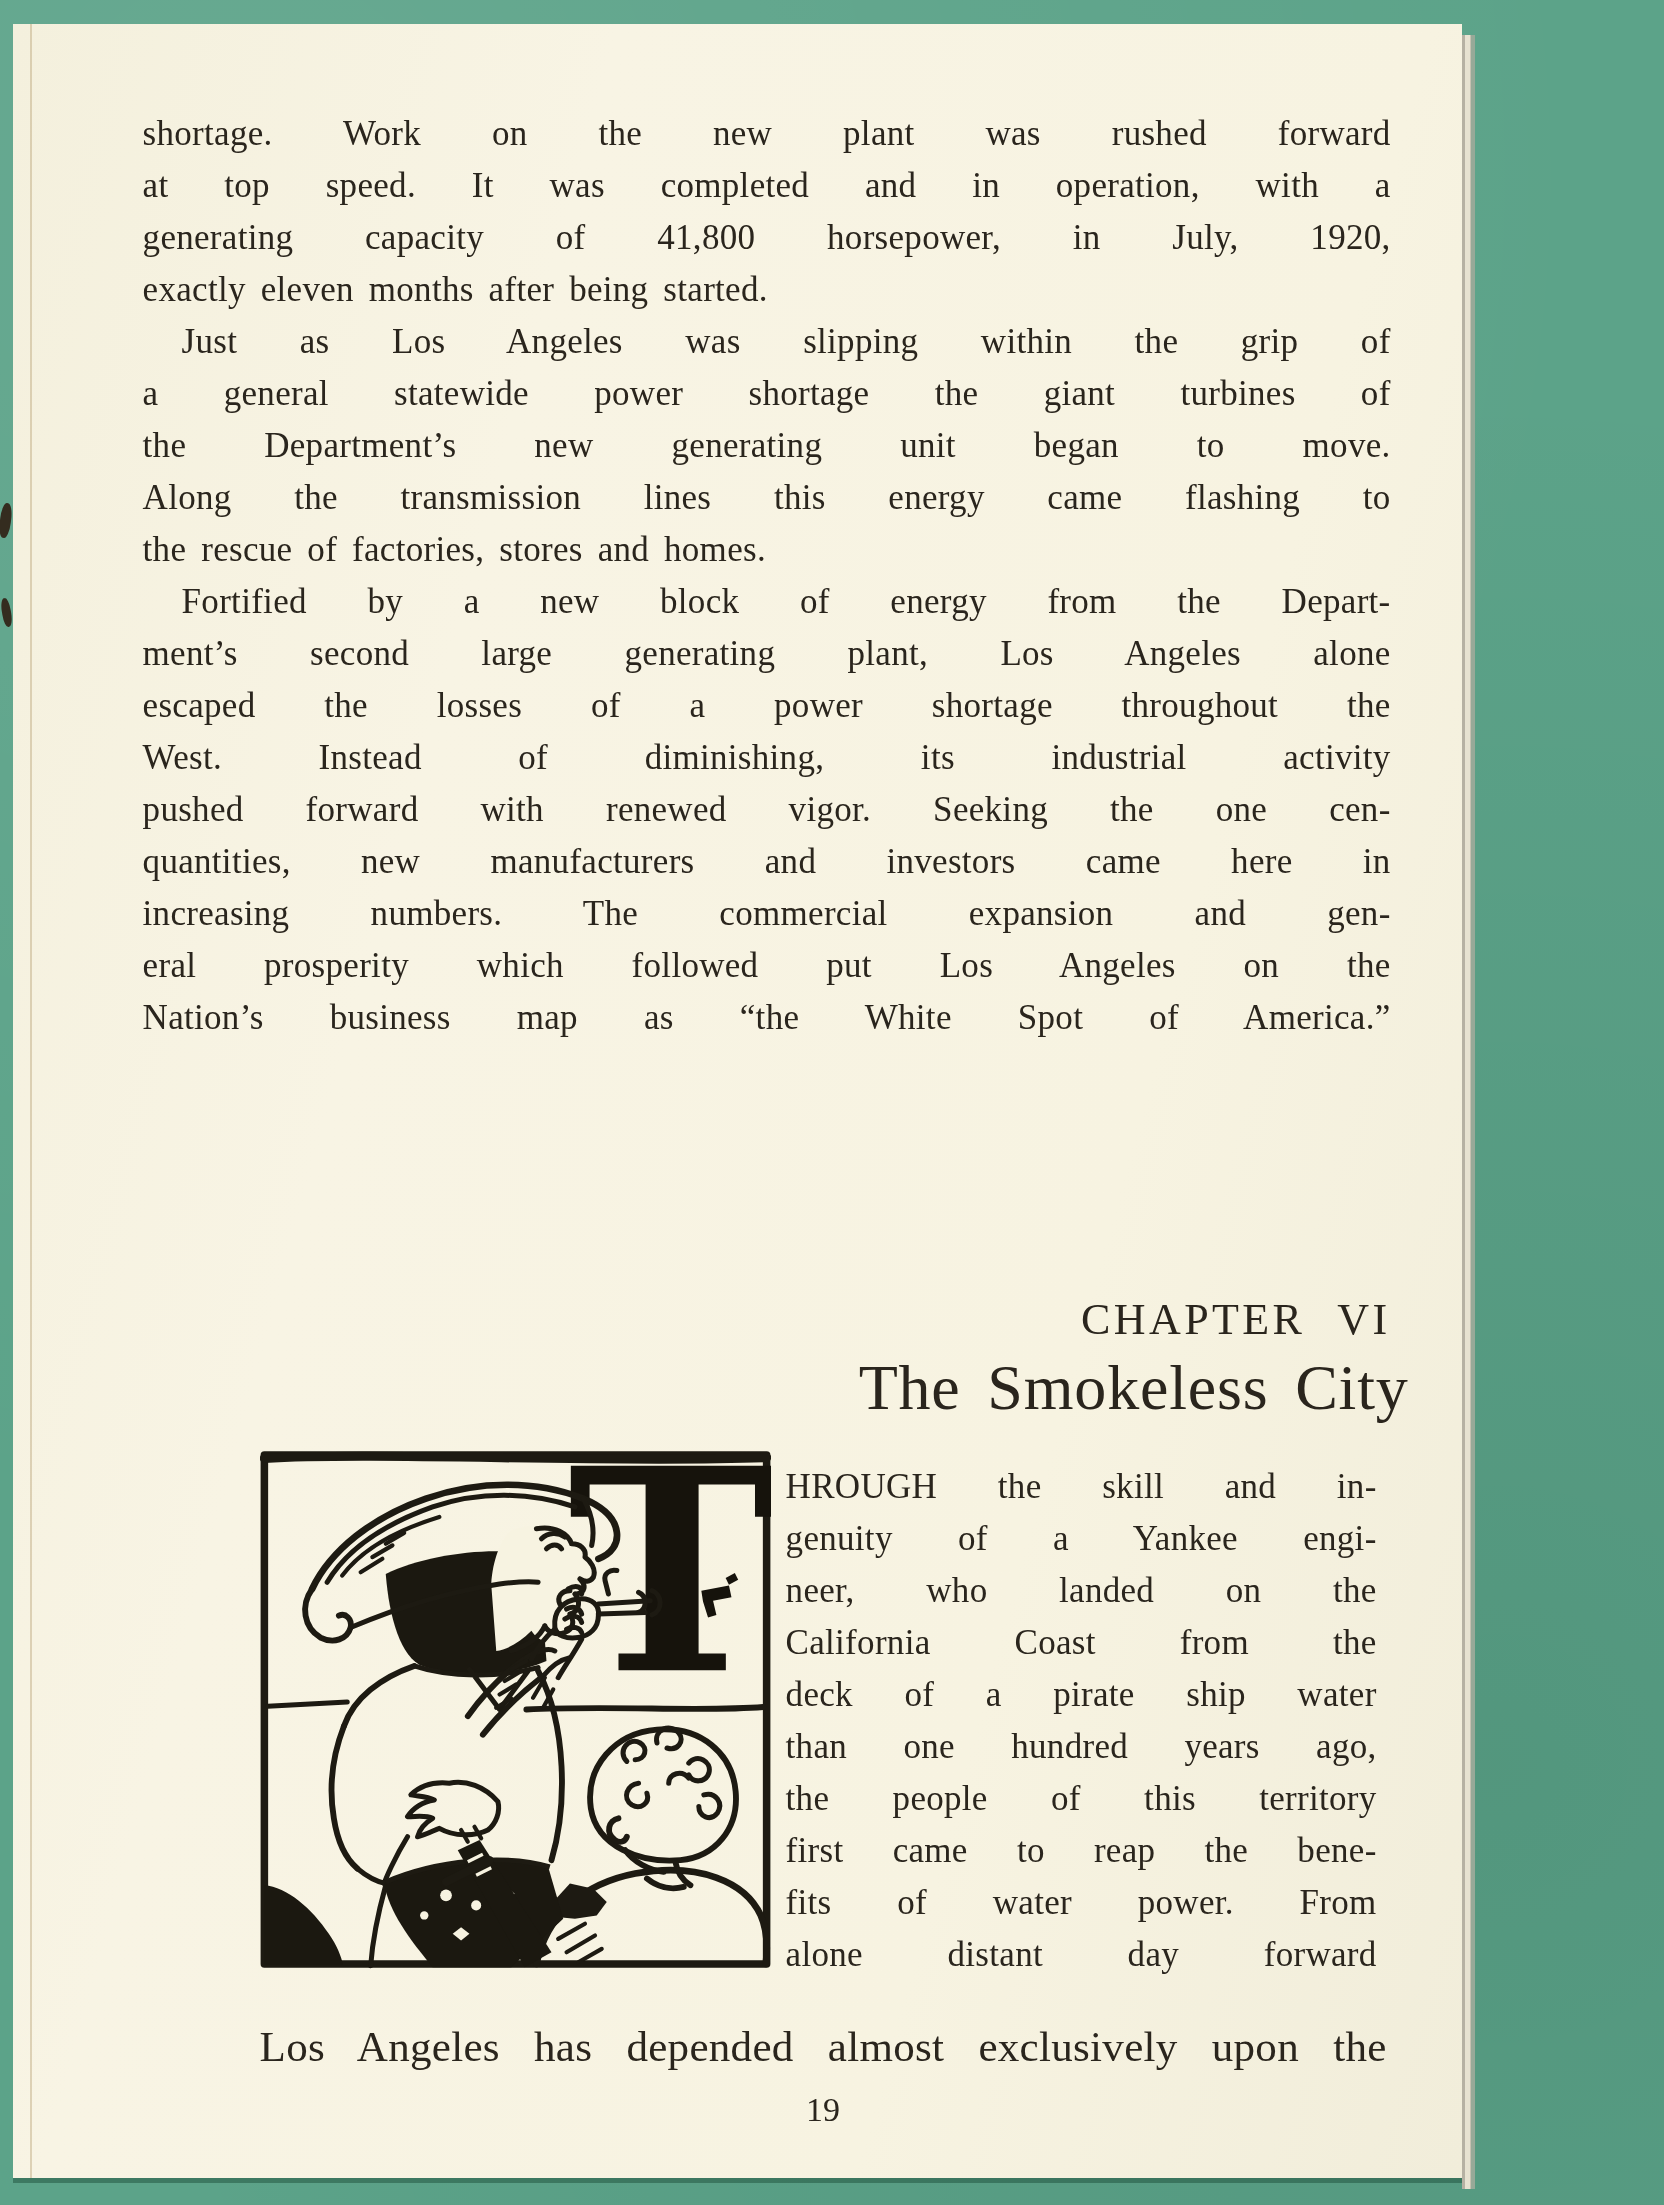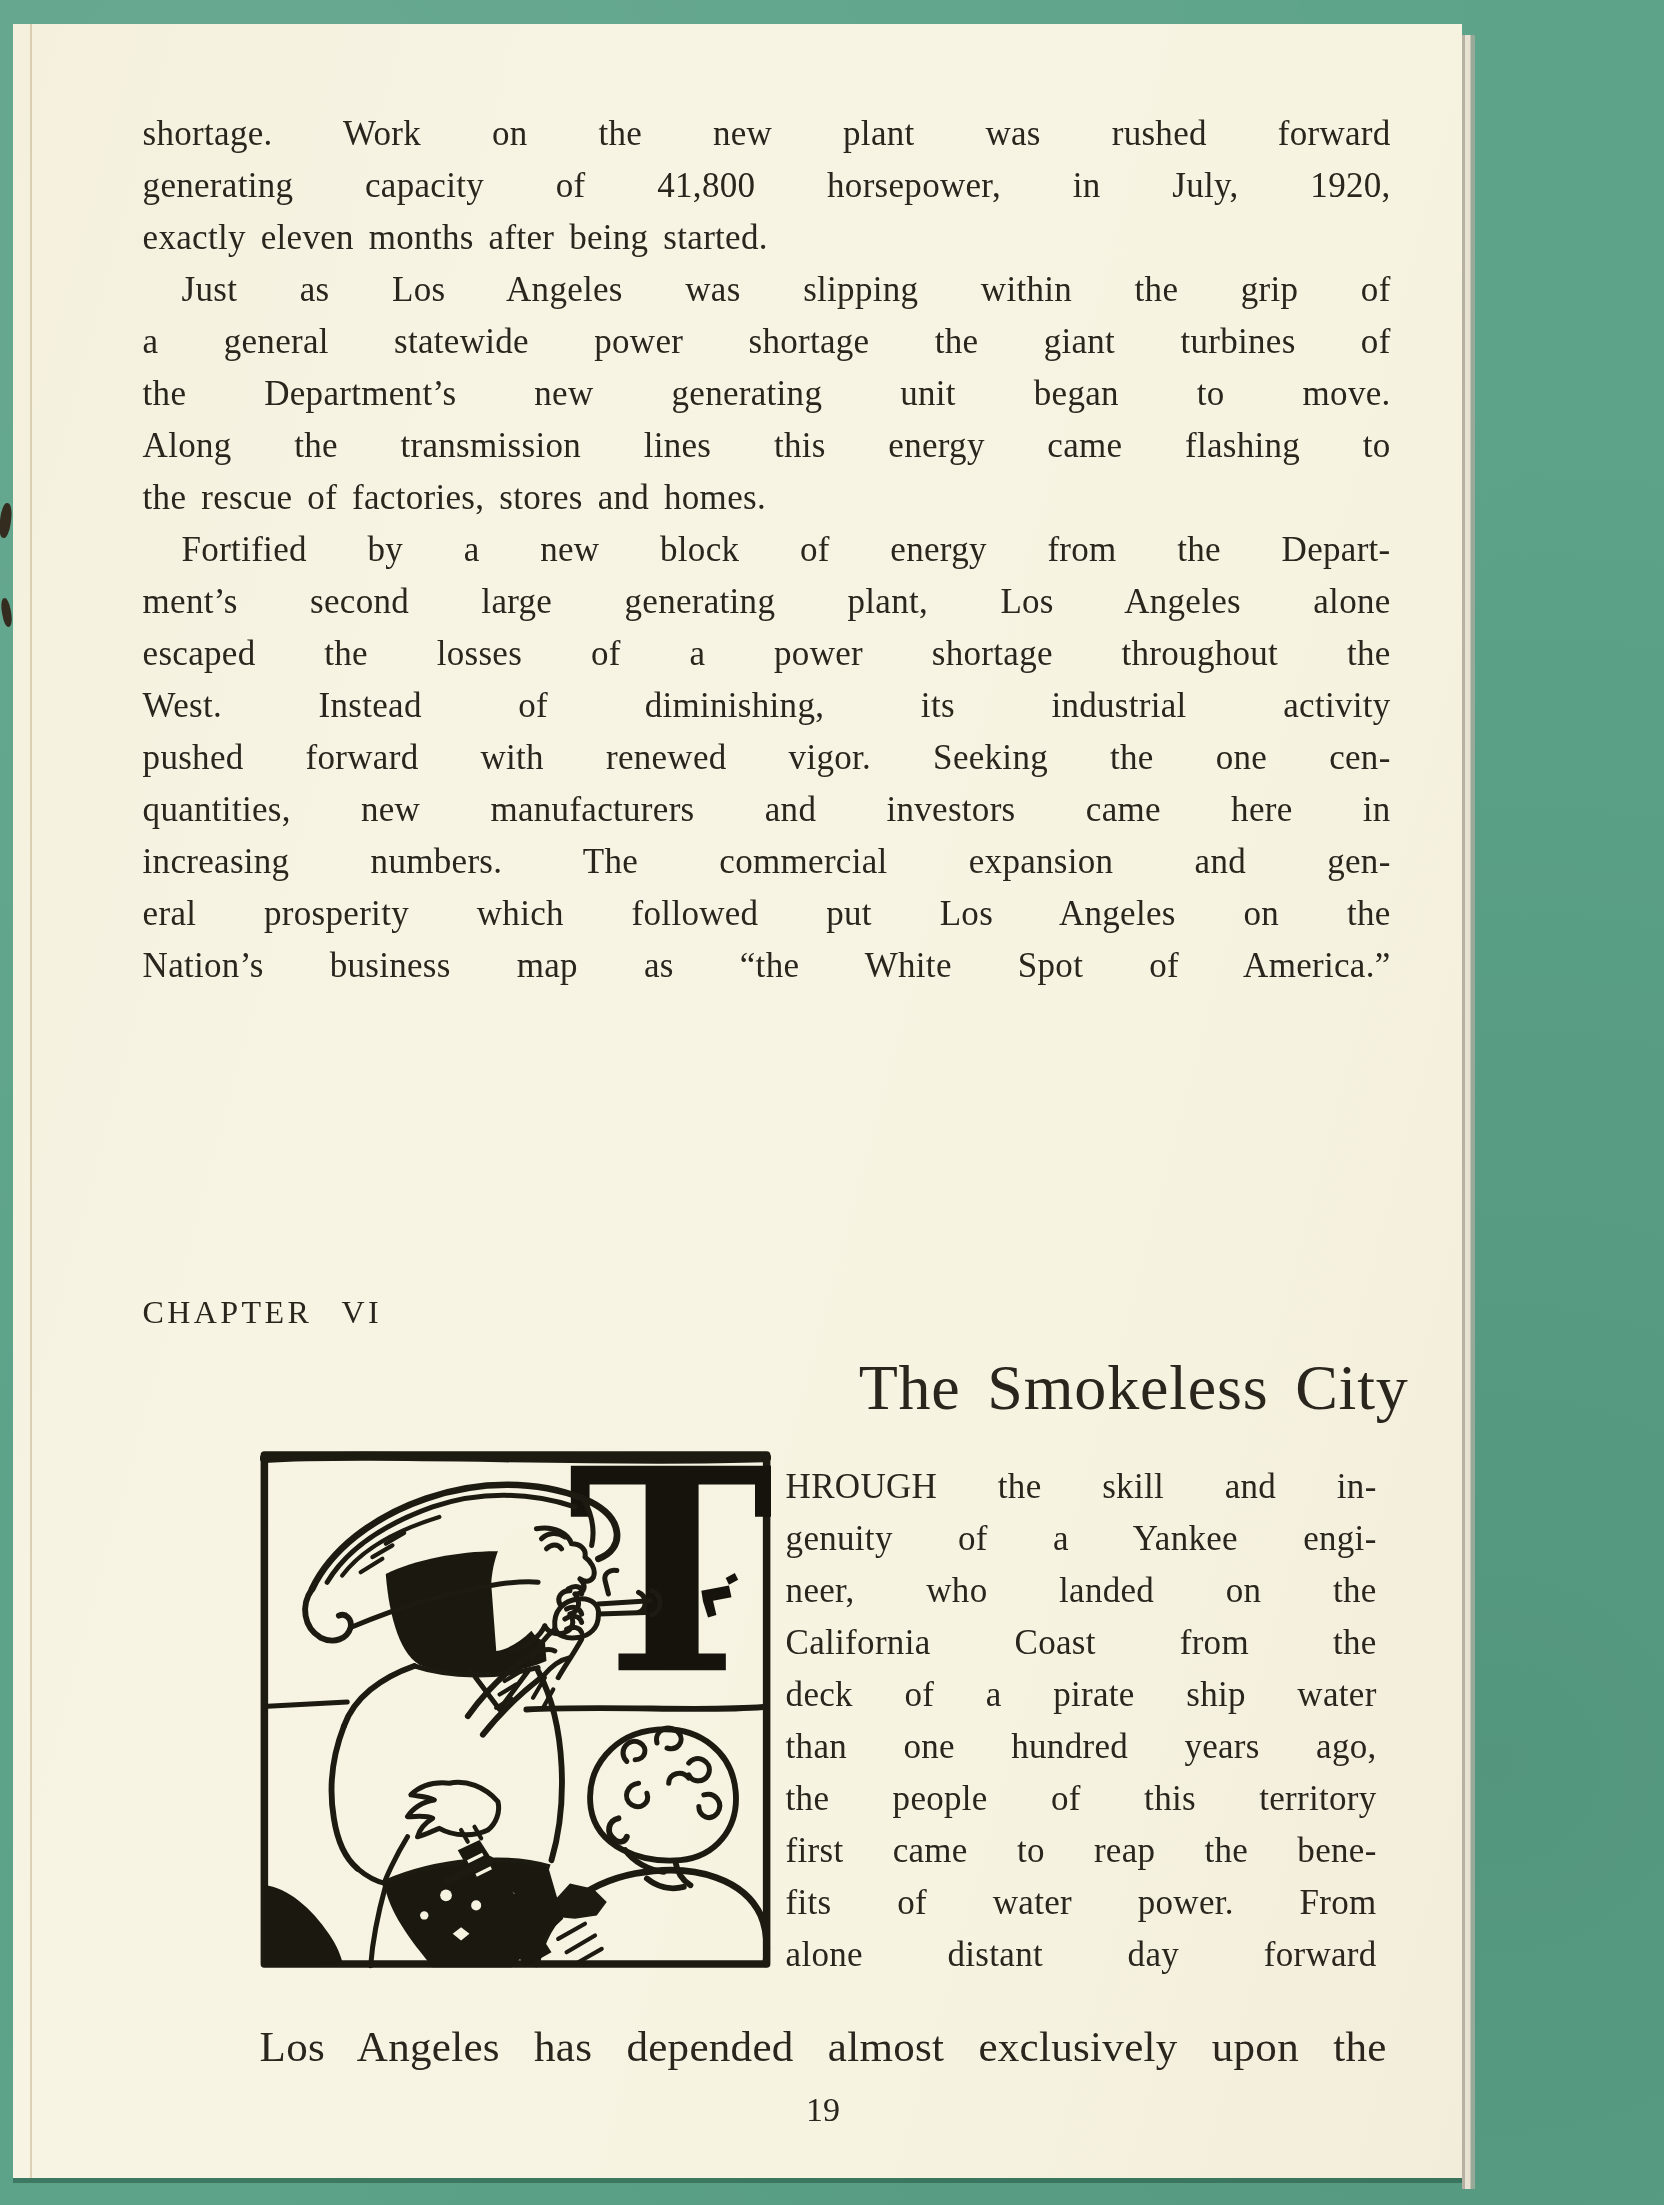--- a/index.html
+++ b/index.html
@@ -47,21 +47,21 @@
   }
   .tline{
     height:52px; line-height:52px; white-space:normal;
     text-align:justify; text-align-last:justify;
   }
   .tline.flush{text-align:left; text-align-last:left;}
   .tline.indent{text-indent:39px;}
 
   .chapter-heading{
     position:absolute; left:130px; top:1270px; width:1248px;
-    text-align:left; font-size:32px; letter-spacing:3.4px; word-spacing:18.4px;
+    text-align:right; font-size:44px; letter-spacing:3.4px; word-spacing:18.4px;
   }
   .chapter-title{
     position:absolute; left:148px; top:1327px; width:1248px;
     text-align:right; font-size:64px; letter-spacing:0.8px; word-spacing:10px;
   }
 
   .illustration{
     position:absolute; left:247px; top:1426px; width:511px; height:519px;
   }
 
@@ -79,20 +79,21 @@
   }
 </style>
 </head>
 <body>
 
 <div class="page">
   <div class="crease"></div>
 
   <div class="body-lines">
       <div class="tline">shortage.  Work on the new plant was rushed forward</div>
+      <div class="tline">at top speed.  It was completed and in operation, with a</div>
       <div class="tline">generating capacity of 41,800 horsepower, in July, 1920,</div>
       <div class="tline flush">exactly eleven months after being started.</div>
       <div class="tline indent">Just as Los Angeles was slipping within the grip of</div>
       <div class="tline">a general statewide power shortage the giant turbines of</div>
       <div class="tline">the Department’s new generating unit began to move.</div>
       <div class="tline">Along the transmission lines this energy came flashing to</div>
       <div class="tline flush">the rescue of factories, stores and homes.</div>
       <div class="tline indent">Fortified by a new block of energy from the Depart-</div>
       <div class="tline">ment’s second large generating plant, Los Angeles alone</div>
       <div class="tline">escaped the losses of a power shortage throughout the</div>

